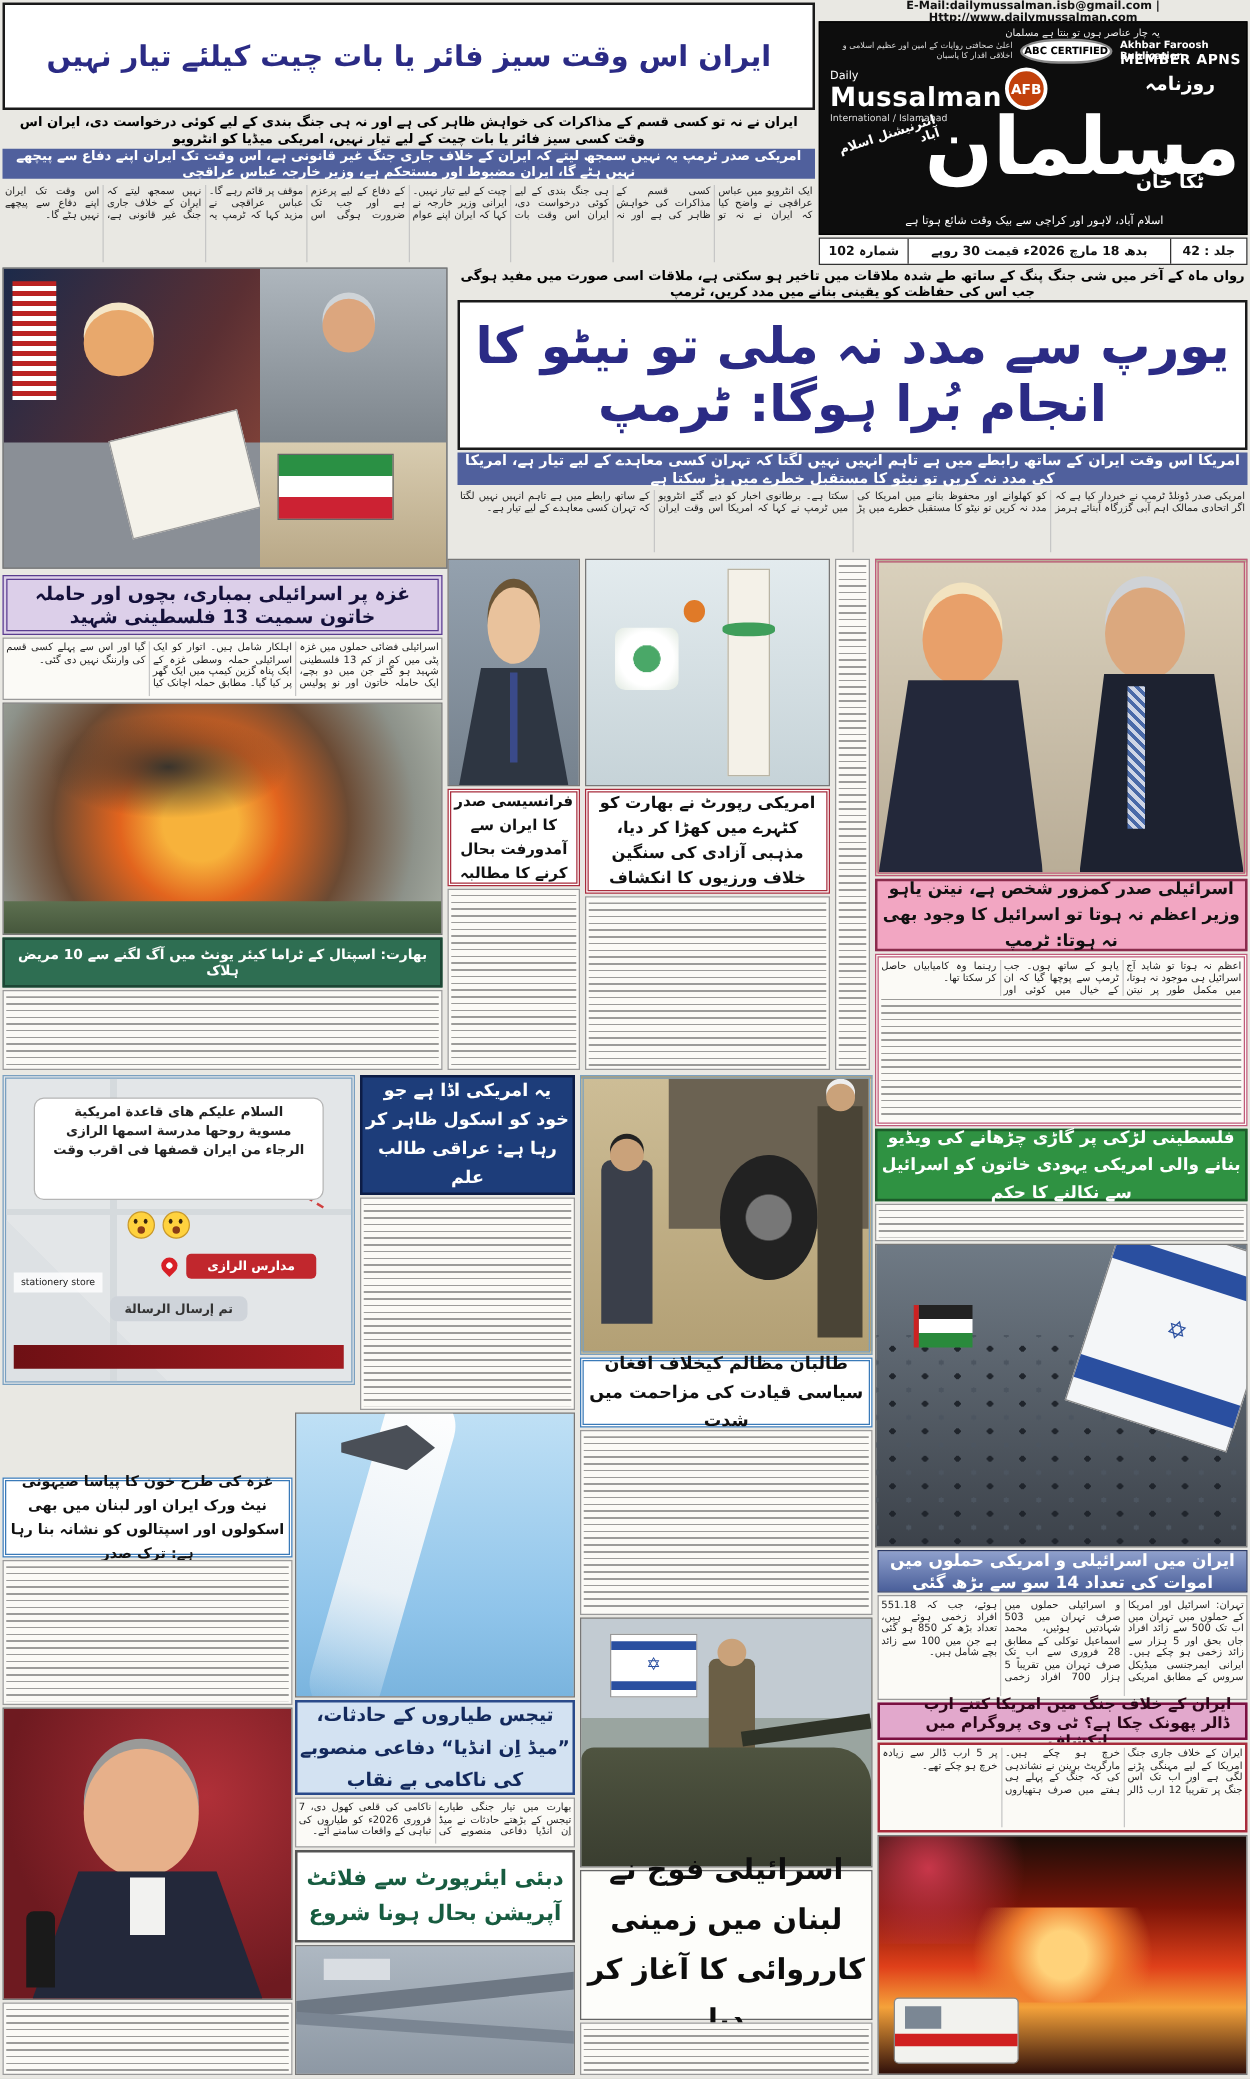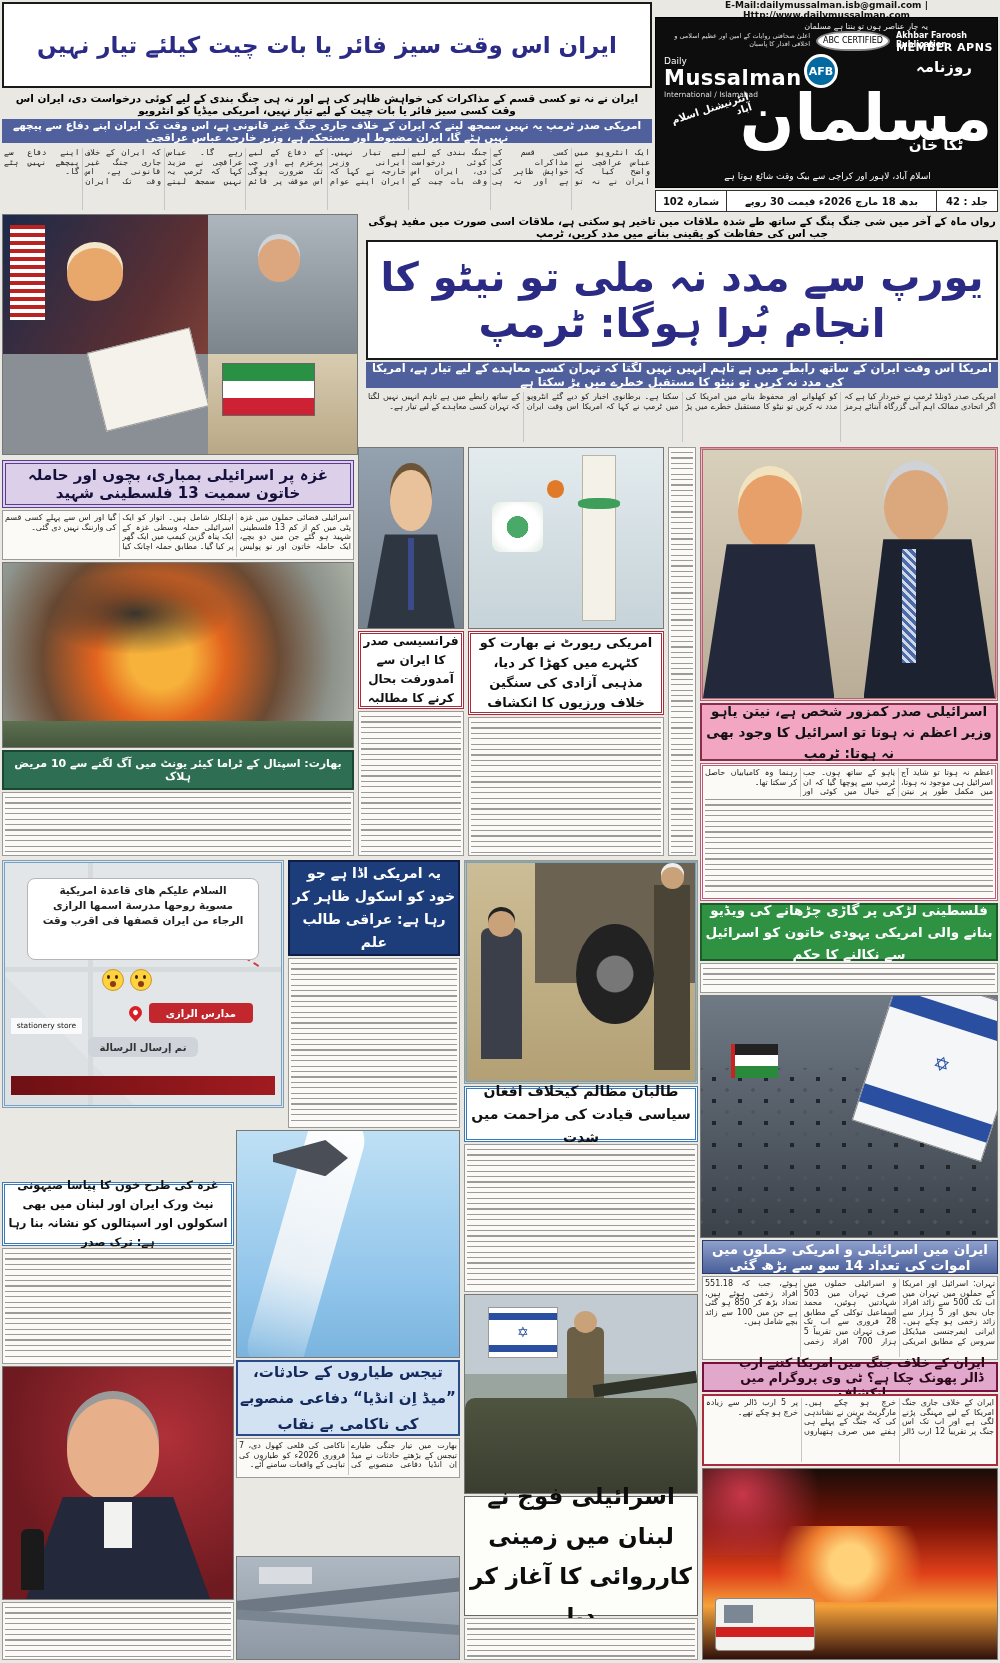--- a/index.html
+++ b/index.html
@@ -8,21 +8,21 @@
   .abs{position:absolute;box-sizing:border-box;}
   .ur{direction:rtl;}
   .ctr{display:flex;align-items:center;justify-content:center;text-align:center;}
   .hl{font-weight:bold;}
   .ph{position:absolute;box-sizing:border-box;border:1px solid #777;overflow:hidden;background:#aaa;}
   .body{display:flex;flex-direction:column;background:#fbfaf6;border:1px solid #9a9a9a;padding:2px;}
   .excerpt{direction:rtl;text-align:justify;font-size:8px;line-height:9.6px;color:#1c1c1c;overflow:hidden;}
   .c2 .excerpt{column-count:2;column-gap:6px;column-rule:1px solid #c6c6c6;}
   .c3 .excerpt{column-count:3;column-gap:6px;column-rule:1px solid #c6c6c6;}
   .c4 .excerpt{column-count:4;column-gap:7px;column-rule:1px solid #c6c6c6;}
-  .c8 .excerpt{column-count:8;column-gap:6px;column-rule:1px solid #c6c6c6;font-family:Liberation Mono, monospace;}
+  .c8 .excerpt{column-count:8;column-gap:6px;column-rule:1px solid #c6c6c6;}
   .faux{flex:1;margin-top:2px;min-height:6px;opacity:.5;
         background:repeating-linear-gradient(180deg,#3d3d3d 0 1.2px,transparent 1.2px 5.4px);}
   .band{background:#50609d;color:#fff;font-weight:bold;}
   .facepx{position:absolute;border-radius:50%;}
   .emoji-face{width:20px;height:20px;border-radius:50%;background:#ffd23e;position:relative;display:inline-block;margin:0 3px;border:1px solid #c9992a;}
   .emoji-face::before{content:"";position:absolute;left:4px;top:5px;width:3px;height:4px;border-radius:50%;background:#39260e;box-shadow:8px 0 0 #39260e;}
   .emoji-face::after{content:"";position:absolute;left:7px;top:11px;width:6px;height:6px;border-radius:50%;background:#8a3c16;}
   .pin{width:13px;height:13px;background:#d81f26;border-radius:50% 50% 50% 0;transform:rotate(-45deg);position:absolute;}
   .pin::after{content:"";position:absolute;left:4px;top:4px;width:5px;height:5px;border-radius:50%;background:#fff;}
 </style>
@@ -31,24 +31,24 @@
 
 <div id="pg">
 
   <div class="abs ctr ur hl" style="left:2px;top:2px;width:650px;height:86px;background:#fff;border:2px solid #1a1a1a;color:#2b2b85;font-size:23px;letter-spacing:-1px;">ایران اس وقت سیز فائر یا بات چیت کیلئے تیار نہیں</div>
 
   <div class="abs ctr" style="left:655px;top:3px;width:343px;height:13px;font-size:9px;font-weight:bold;color:#111;">E-Mail:dailymussalman.isb@gmail.com  |  Http://www.dailymussalman.com</div>
 
   <div class="abs" style="left:655px;top:17px;width:343px;height:171px;background:#0d0d0d;border:1px solid #000;color:#fff;">
     <div class="abs ur ctr" style="left:80px;top:2px;width:260px;height:12px;font-size:8px;color:#eee;">یہ چار عناصر ہوں تو بنتا ہے مسلمان</div>
     <div class="abs ur" style="left:4px;top:14px;width:150px;height:22px;font-size:6.5px;color:#ddd;text-align:right;line-height:8px;">اعلیٰ صحافتی روایات کے امین اور عظیم اسلامی و اخلاقی اقدار کا پاسبان</div>
-    <div class="abs ctr" style="left:160px;top:13px;width:74px;height:20px;background:#fff;color:#000;font-size:8px;font-weight:normal;border-radius:50%/60%;border:2px solid #888;line-height:8px;">ABC CERTIFIED</div>
+    <div class="abs ctr" style="left:160px;top:13px;width:74px;height:20px;background:#fff;color:#000;font-size:8px;font-weight:bold;border-radius:50%/60%;border:2px solid #888;line-height:8px;">ABC CERTIFIED</div>
     <div class="abs" style="left:240px;top:13px;width:100px;font-size:8px;font-weight:bold;color:#fff;text-align:left;">Akhbar Faroosh Bublication</div>
     <div class="abs" style="left:240px;top:23px;width:100px;font-size:11px;font-weight:bold;color:#fff;text-align:left;letter-spacing:.5px;">MEMBER APNS</div>
-    <div class="abs ctr" style="left:148px;top:36px;width:34px;height:34px;background:#0369a1;border:3px solid #fff;border-radius:50%;font-size:11px;font-weight:bold;">AFB</div>
+    <div class="abs ctr" style="left:148px;top:36px;width:34px;height:34px;background:#c2410c;border:3px solid #fff;border-radius:50%;font-size:11px;font-weight:bold;">AFB</div>
     <div class="abs" style="left:8px;top:38px;font-size:9px;color:#fff;">Daily</div>
     <div class="abs" style="left:8px;top:48px;font-size:21px;font-weight:bold;color:#fff;letter-spacing:.5px;">Mussalman</div>
     <div class="abs" style="left:8px;top:72px;font-size:7.5px;color:#ddd;">International / Islamabad</div>
     <div class="abs ur" style="left:240px;top:40px;width:96px;font-size:15px;font-weight:bold;text-align:center;">روزنامہ</div>
     <div class="abs ur ctr" style="left:80px;top:52px;width:260px;height:96px;font-size:64px;font-weight:bold;">مسلمان</div>
     <div class="abs ur" style="left:6px;top:86px;width:90px;font-size:10px;font-weight:bold;text-align:right;transform:rotate(-18deg);">انٹرنیشنل اسلام آباد</div>
     <div class="abs ur" style="left:250px;top:108px;width:60px;font-size:9px;text-align:center;">ایڈیٹر</div>
     <div class="abs ur" style="left:240px;top:118px;width:80px;font-size:15px;font-weight:bold;text-align:center;">ٹکا خان</div>
     <div class="abs ur ctr" style="left:10px;top:150px;width:323px;height:16px;font-size:9px;color:#fff;">اسلام آباد، لاہور اور کراچی سے بیک وقت شائع ہوتا ہے</div>
   </div>
@@ -197,20 +197,21 @@
   </div>
 
   <div class="ph" style="left:236px;top:1130px;width:224px;height:228px;background:linear-gradient(180deg,#bfe0f5,#8fc4ea 70%,#7ab4de);">
     <div class="abs" style="left:18%;top:-10%;width:26%;height:120%;background:linear-gradient(180deg,#ffffff,#e8f0f6 60%,transparent);transform:rotate(16deg);border-radius:40px;"></div>
     <div class="abs" style="left:16%;top:4%;width:34%;height:16%;background:#4a4f57;clip-path:polygon(0 40%,70% 0,100% 50%,70% 100%,0 60%);"></div>
   </div>
   <div class="abs ur ctr hl" style="left:236px;top:1360px;width:224px;height:76px;background:#d3e2f2;border:2px solid #2a4a8a;color:#13295c;font-size:15px;line-height:26px;padding:2px;">تیجس طیاروں کے حادثات، ”میڈ اِن انڈیا“ دفاعی منصوبے کی ناکامی بے نقاب</div>
   <div class="abs body c2" style="left:236px;top:1438px;width:224px;height:40px;">
     <div class="excerpt" style="height:100%;">بھارت میں تیار جنگی طیارے تیجس کے بڑھتے حادثات نے میڈ اِن انڈیا دفاعی منصوبے کی ناکامی کی قلعی کھول دی، 7 فروری 2026ء کو طیاروں کی تباہی کے واقعات سامنے آئے۔</div>
   </div>
+  <div class="abs ur ctr hl" style="left:236px;top:1480px;width:224px;height:74px;background:#fff;border:2px solid #555;color:#175c40;font-size:17px;line-height:28px;">دبئی ایئرپورٹ سے فلائٹ آپریشن بحال ہونا شروع</div>
   <div class="ph" style="left:236px;top:1556px;width:224px;height:104px;background:linear-gradient(180deg,#aeb8c2,#8d98a4);">
     <div class="abs" style="left:-10%;top:30%;width:130%;height:14%;background:#6e7884;transform:rotate(-6deg);"></div>
     <div class="abs" style="left:-10%;top:60%;width:130%;height:10%;background:#7a8592;transform:rotate(4deg);"></div>
     <div class="abs" style="left:10%;top:10%;width:24%;height:16%;background:#d9dde2;"></div>
   </div>
 
   <div class="ph" style="left:464px;top:1294px;width:234px;height:200px;background:linear-gradient(180deg,#c2cbd2 0 40%,#9aa5a0 40%);">
     <div class="abs" style="left:10%;top:6%;width:30%;height:26%;background:#fff;border:1px solid #999;">
       <div class="abs" style="left:0;top:10%;width:100%;height:14%;background:#2a4fa0;"></div>
       <div class="abs" style="left:0;bottom:10%;width:100%;height:14%;background:#2a4fa0;"></div>

